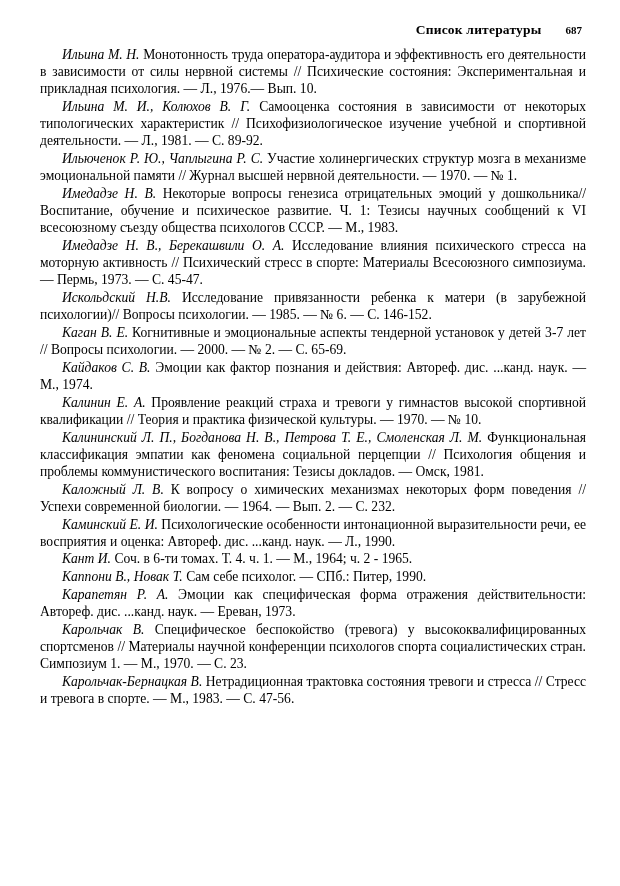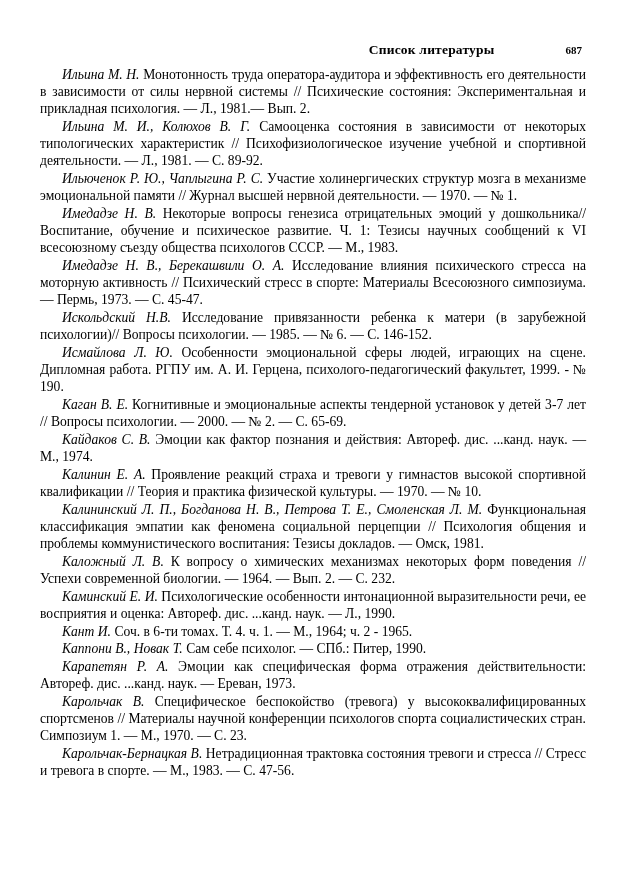--- a/index.html
+++ b/index.html
@@ -19,24 +19,23 @@
     width: 620px;
     height: 886px;
     position: relative;
     box-sizing: border-box;
     padding: 22px 34px 10px 40px;
   }
   .header {
     display: flex;
     align-items: baseline;
     justify-content: flex-end;
-    gap: 71px;
+    gap: 24px;
     padding-right: 4px;
     margin-bottom: 6px;
-    margin-top: 20px;
   }
   .header-title {
     font-size: 13.5px;
     font-weight: bold;
     letter-spacing: 0.2px;
   }
   .header-page {
     font-size: 11px;
     font-weight: bold;
   }
@@ -62,27 +61,26 @@
 <body>
 
 <div class="page">
 
   <div class="header">
     <span class="header-title">Список литературы</span>
     <span class="header-page">687</span>
   </div>
 
   <div class="refs">
-    <p class="ref"><span class="au">Ильина М. Н.</span><span> Монотонность труда оператора-аудитора и эффективность его деятельности в зависимости от силы нервной системы // Психические состояния: Экспериментальная и прикладная психология. — Л., 1981.— Вып. 2.</span></p>
+    <p class="ref"><span class="au">Ильина М. Н.</span><span> Монотонность труда оператора-аудитора и эффективность его деятельности в зависимости от силы нервной системы // Психические состояния: Экспериментальная и прикладная психология. — Л., 1976.— Вып. 10.</span></p>
     <p class="ref"><span class="au">Ильина М. И., Колюхов В. Г.</span><span> Самооценка состояния в зависимости от некоторых типологических характеристик // Психофизиологическое изучение учебной и спортивной деятельности. — Л., 1981. — С. 89-92.</span></p>
     <p class="ref"><span class="au">Ильюченок Р. Ю., Чаплыгина Р. С.</span><span> Участие холинергических структур мозга в механизме эмоциональной памяти // Журнал высшей нервной деятельности. — 1970. — № 1.</span></p>
     <p class="ref"><span class="au">Имедадзе Н. В.</span><span> Некоторые вопросы генезиса отрицательных эмоций у дошкольника// Воспитание, обучение и психическое развитие. Ч. 1: Тезисы научных сообщений к VI всесоюзному съезду общества психологов СССР. — М., 1983.</span></p>
     <p class="ref"><span class="au">Имедадзе Н. В., Берекашвили О. А.</span><span> Исследование влияния психического стресса на моторную активность // Психический стресс в спорте: Материалы Всесоюзного симпозиума. — Пермь, 1973. — С. 45-47.</span></p>
     <p class="ref"><span class="au">Искольдский Н.В.</span><span> Исследование привязанности ребенка к матери (в зарубежной психологии)// Вопросы психологии. — 1985. — № 6. — С. 146-152.</span></p>
-    <p class="ref"><span class="au">Исмайлова Л. Ю.</span><span> Особенности эмоциональной сферы людей, играющих на сцене. Дипломная работа. РГПУ им. А. И. Герцена, психолого-педагогический факультет, 1999. - № 190.</span></p>
     <p class="ref"><span class="au">Каган В. Е.</span><span> Когнитивные и эмоциональные аспекты тендерной установок у детей 3-7 лет // Вопросы психологии. — 2000. — № 2. — С. 65-69.</span></p>
     <p class="ref"><span class="au">Кайдаков С. В.</span><span> Эмоции как фактор познания и действия: Автореф. дис. ...канд. наук. — М., 1974.</span></p>
     <p class="ref"><span class="au">Калинин Е. А.</span><span> Проявление реакций страха и тревоги у гимнастов высокой спортивной квалификации // Теория и практика физической культуры. — 1970. — № 10.</span></p>
     <p class="ref"><span class="au">Калининский Л. П., Богданова Н. В., Петрова Т. Е., Смоленская Л. М.</span><span> Функциональная классификация эмпатии как феномена социальной перцепции // Психология общения и проблемы коммунистического воспитания: Тезисы докладов. — Омск, 1981.</span></p>
     <p class="ref"><span class="au">Каложный Л. В.</span><span> К вопросу о химических механизмах некоторых форм поведения // Успехи современной биологии. — 1964. — Вып. 2. — С. 232.</span></p>
     <p class="ref"><span class="au">Каминский Е. И.</span><span> Психологические особенности интонационной выразительности речи, ее восприятия и оценка: Автореф. дис. ...канд. наук. — Л., 1990.</span></p>
     <p class="ref"><span class="au">Кант И.</span><span> Соч. в 6-ти томах. Т. 4. ч. 1. — М., 1964; ч. 2 - 1965.</span></p>
     <p class="ref"><span class="au">Каппони В., Новак Т.</span><span> Сам себе психолог. — СПб.: Питер, 1990.</span></p>
     <p class="ref"><span class="au">Карапетян Р. А.</span><span> Эмоции как специфическая форма отражения действительности: Автореф. дис. ...канд. наук. — Ереван, 1973.</span></p>
     <p class="ref"><span class="au">Карольчак В.</span><span> Специфическое беспокойство (тревога) у высококвалифицированных спортсменов // Материалы научной конференции психологов спорта социалистических стран. Симпозиум 1. — М., 1970. — С. 23.</span></p>

